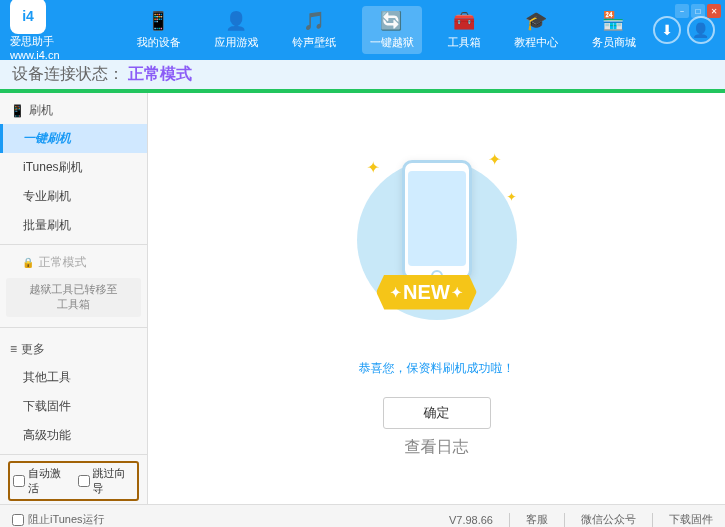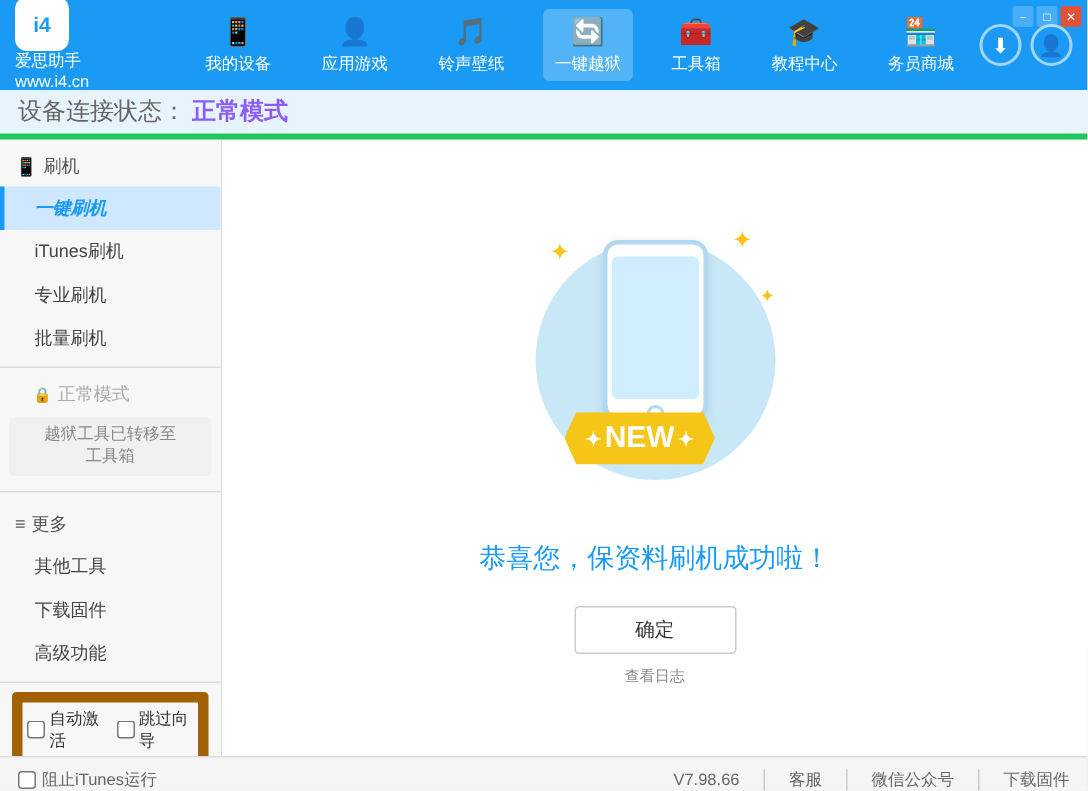--- a/index.html
+++ b/index.html
@@ -173,21 +173,21 @@
     
     .sidebar-bottom {
       border-top: 1px solid #ddd;
       padding: 6px 8px;
     }
     .device-checkbox-row {
       display: flex;
       align-items: center;
       gap: 4px;
       margin-bottom: 4px;
-      border: 7px solid #a16207;
+      border: 2px solid #a16207;
       padding: 3px;
       border-radius: 3px;
     }
     .checkbox-item {
       display: flex;
       align-items: center;
       gap: 3px;
       font-size: 11px;
       color: #333;
     }
@@ -279,41 +279,41 @@
 
     
     .sparkle {
       position: absolute;
       color: #f5c518;
       font-size: 16px;
       z-index: 4;
     }
 
     .success-text {
-      font-size: 18px;
+      font-size: 12px;
       color: #333;
       margin-bottom: 20px;
       font-weight: normal;
     }
     .success-text span { color: #1a9af5; }
 
     .btn-confirm {
       background: white;
       border: 1px solid #ccc;
       padding: 6px 40px;
       font-size: 13px;
       color: #333;
       cursor: pointer;
       border-radius: 3px;
       margin-bottom: 8px;
     }
 
     .log-link {
       color: #888;
-      font-size: 10px;
+      font-size: 16px;
       cursor: pointer;
       text-decoration: none;
     }
 
     
     .footer {
       height: 30px;
       background: #f5f5f5;
       border-top: 1px solid #ddd;
       display: flex;

